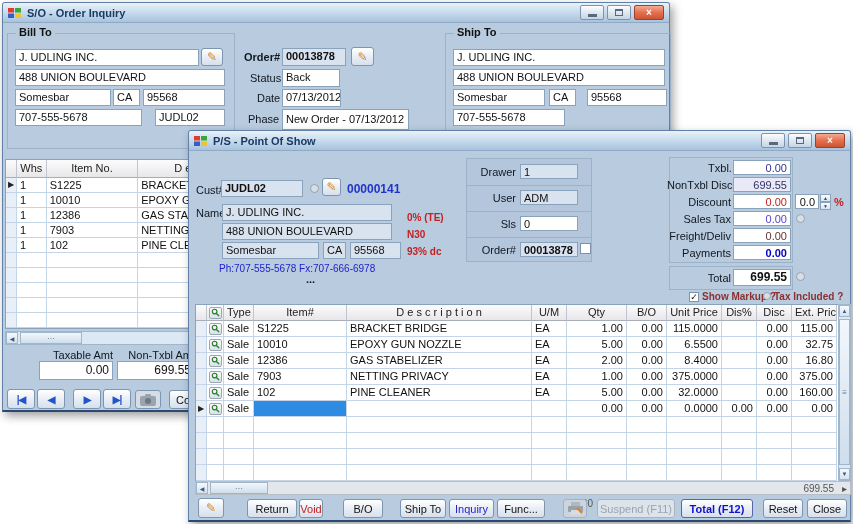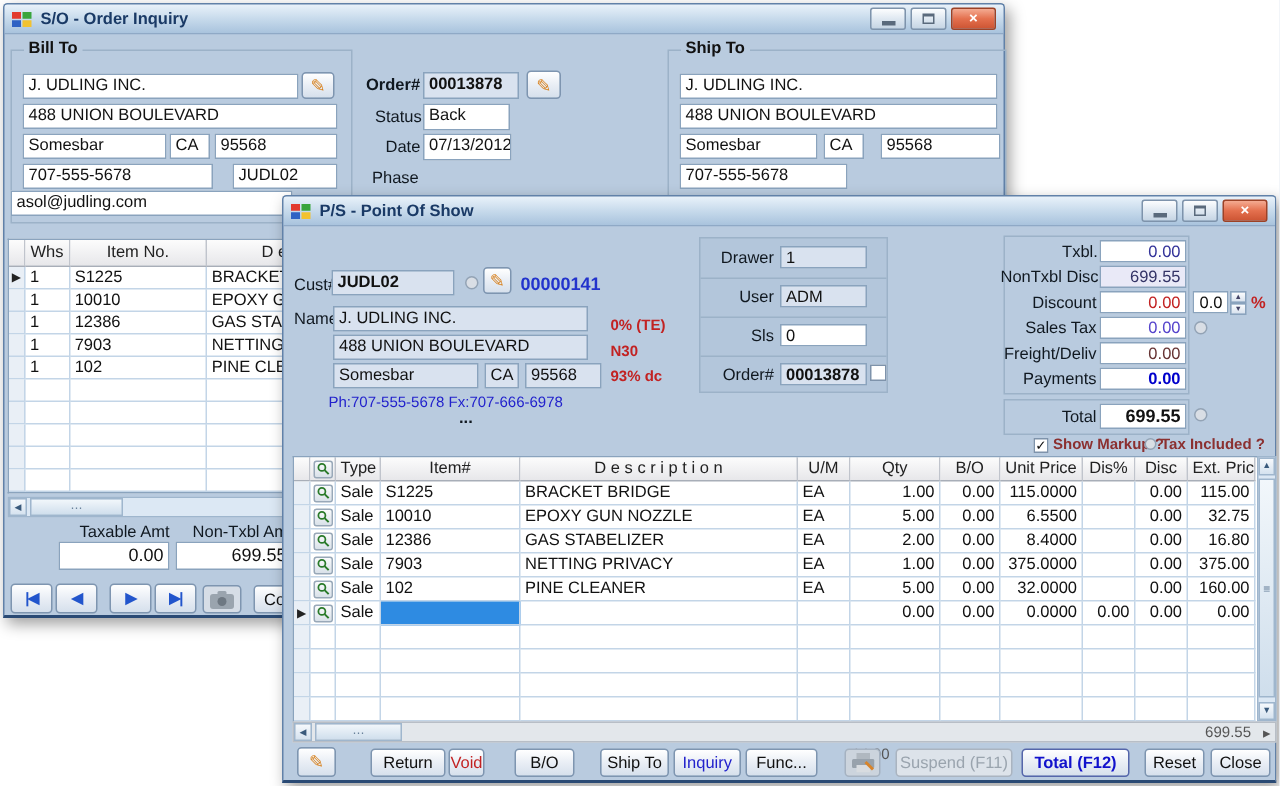--- a/index.html
+++ b/index.html
@@ -95,32 +95,32 @@
     <div class="fld" style="left:12px;top:46px;width:184px;height:17px">J. UDLING INC.</div>
     <div class="btn iconbtn" style="left:198px;top:45px;width:22px;height:18px">
         <span class="editicon">✎</span>
       </div>
     <div class="fld" style="left:12px;top:66px;width:210px;height:17px">488 UNION BOULEVARD</div>
     <div class="fld" style="left:12px;top:86px;width:96px;height:17px">Somesbar</div>
     <div class="fld" style="left:110px;top:86px;width:27px;height:17px">CA</div>
     <div class="fld" style="left:140px;top:86px;width:82px;height:17px">95568</div>
     <div class="fld" style="left:12px;top:106px;width:127px;height:17px">707-555-5678</div>
     <div class="fld" style="left:152px;top:106px;width:70px;height:17px">JUDL02</div>
-    <div class="fld" style="left:4px;top:124px;width:188px;height:17px">asol@judling.com</div>
 
     <span class="lbl b" style="left:241px;top:48px">Order#</span>
     <div class="fld tint b" style="left:279px;top:45px;width:64px;height:18px">00013878</div>
     <div class="btn iconbtn" style="left:348px;top:44px;width:23px;height:19px">
         <span class="editicon">✎</span>
       </div>
     <span class="lbl" style="left:247px;top:69px">Status</span>
     <div class="fld" style="left:279px;top:66px;width:58px;height:18px">Back</div>
     <span class="lbl" style="left:254px;top:89px">Date</span>
     <div class="fld" style="left:279px;top:86px;width:59px;height:18px">07/13/2012</div>
     <span class="lbl" style="left:245px;top:110px">Phase</span>
+    <div class="fld" style="left:279px;top:106px;width:127px;height:21px;line-height:19px">New Order - 07/13/2012</div>
 
     <div class="grp" style="left:442px;top:30px;width:226px;height:98px">
       <span class="glabel">Ship To</span>
     </div>
     <div class="fld" style="left:450px;top:46px;width:212px;height:17px">J. UDLING INC.</div>
     <div class="fld" style="left:450px;top:66px;width:212px;height:17px">488 UNION BOULEVARD</div>
     <div class="fld" style="left:450px;top:86px;width:92px;height:17px">Somesbar</div>
     <div class="fld" style="left:546px;top:86px;width:27px;height:17px">CA</div>
     <div class="fld" style="left:584px;top:86px;width:80px;height:17px">95568</div>
     <div class="fld" style="left:450px;top:106px;width:112px;height:17px">707-555-5678</div>

